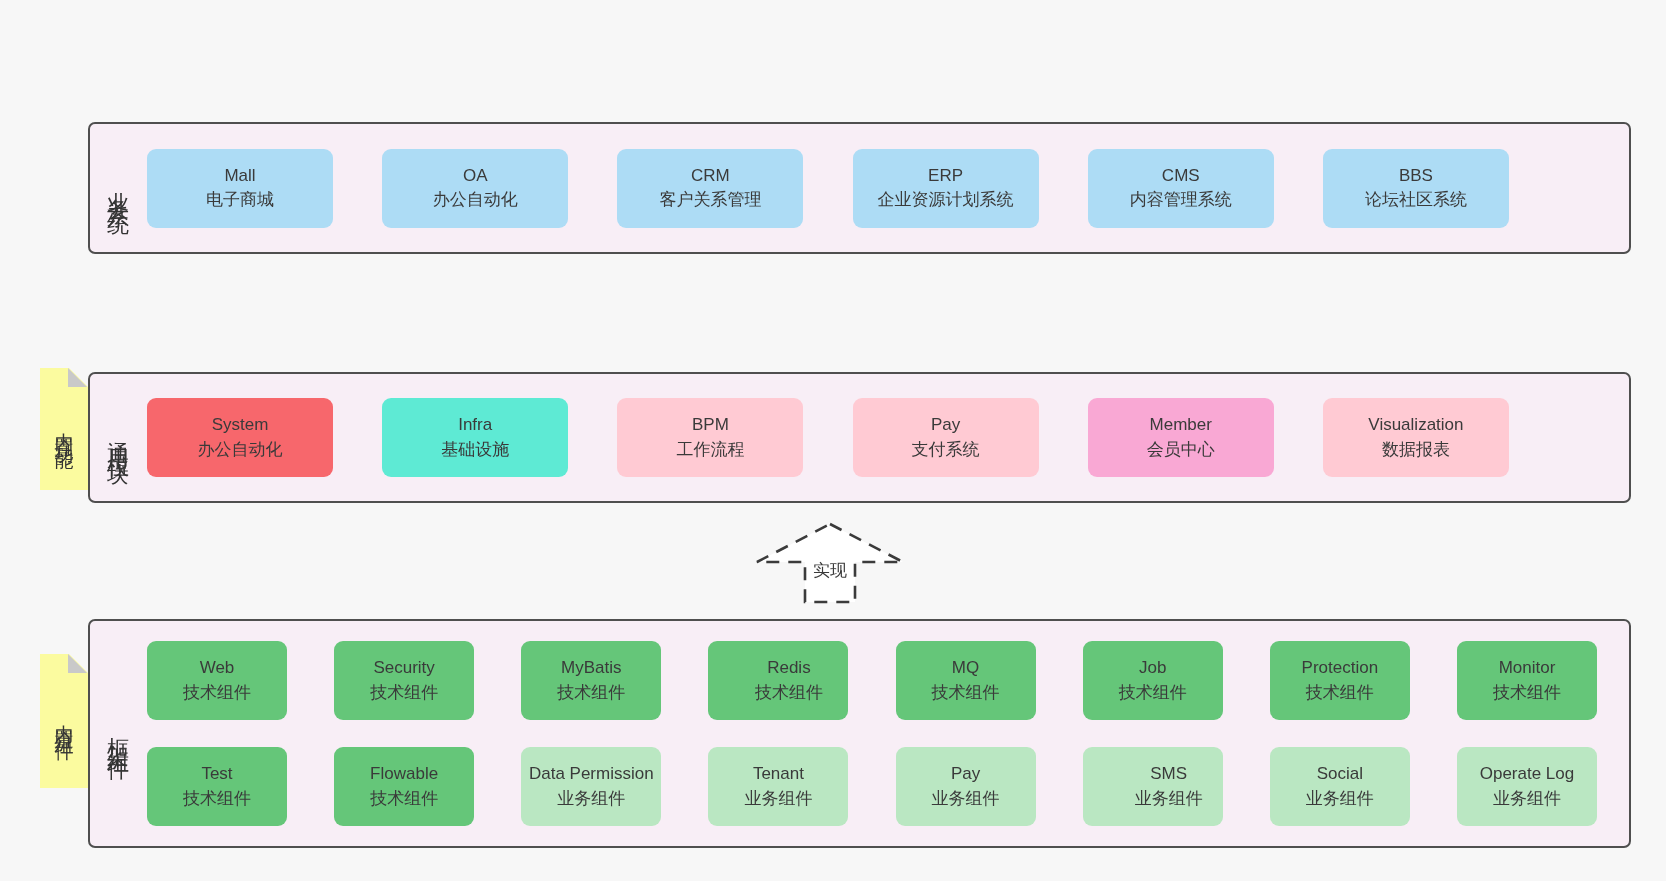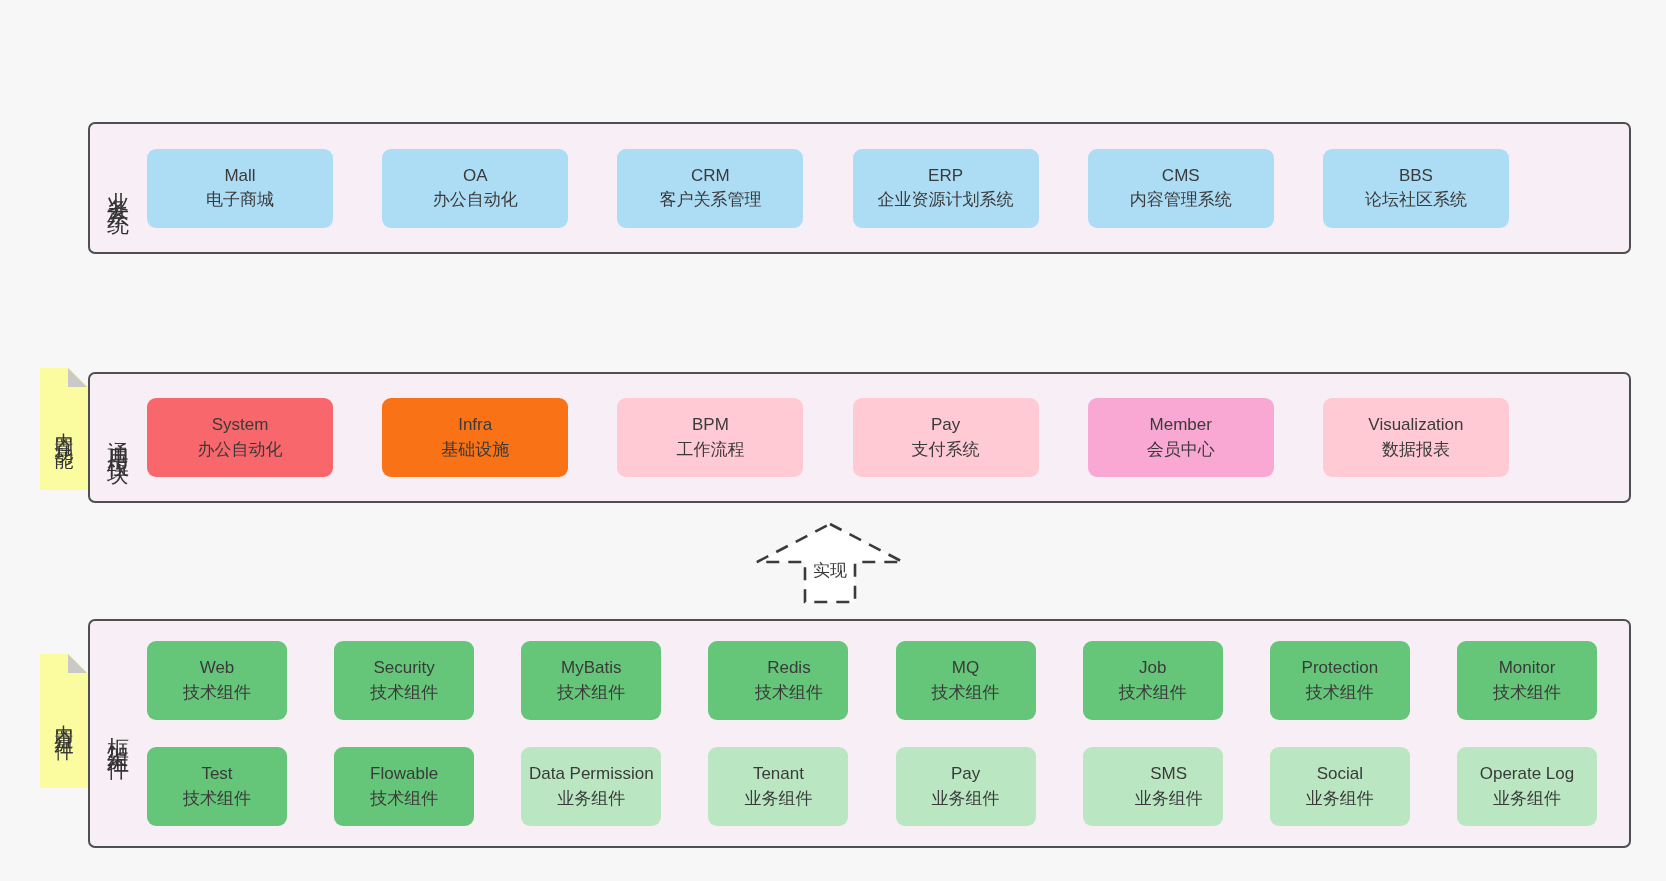--- a/index.html
+++ b/index.html
@@ -113,21 +113,21 @@
 
 
   <section class="band band--six" id="band-1">
     <div class="band-label">通用模块</div>
     <div class="rows">
         <div class="box-row">
           <div class="box" style="background: rgb(247, 103, 108);">
             <div>System</div>
             <div>办公自动化</div>
           </div>
-          <div class="box" style="background: #f97316;">
+          <div class="box" style="background: #5eead4;">
             <div>Infra</div>
             <div>基础设施</div>
           </div>
           <div class="box" style="background: rgb(255, 202, 211);">
             <div>BPM</div>
             <div>工作流程</div>
           </div>
           <div class="box" style="background: rgb(255, 202, 211);">
             <div>Pay</div>
             <div>支付系统</div>

